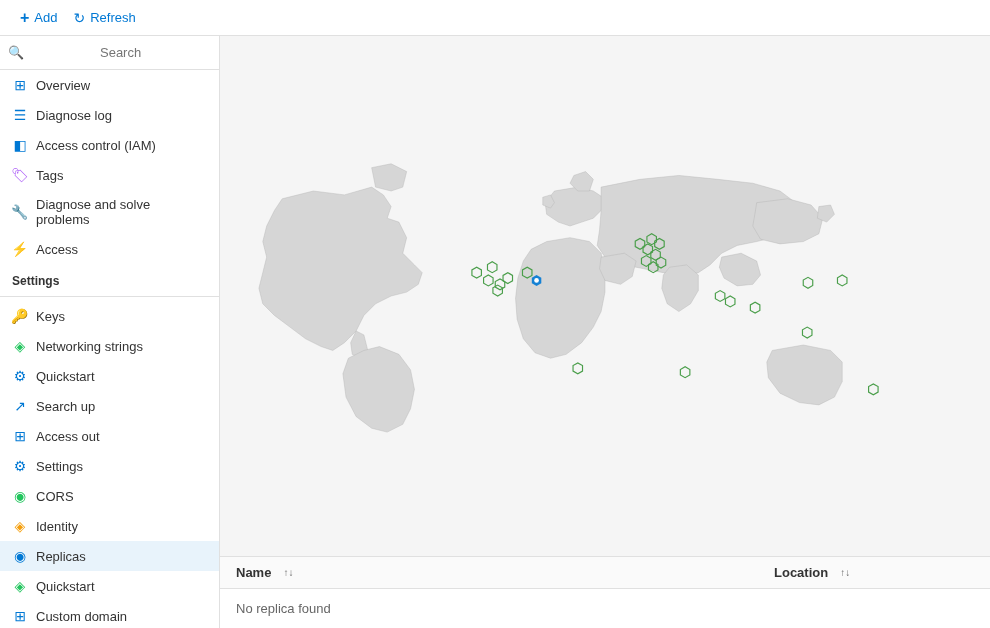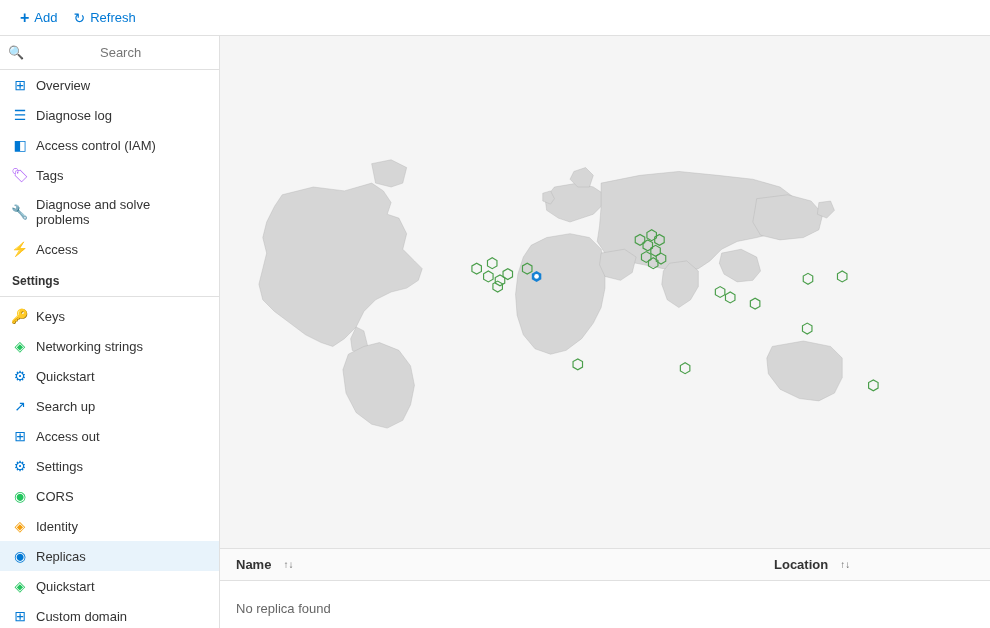--- a/index.html
+++ b/index.html
@@ -57,21 +57,21 @@
     .table-header {
       display: flex; padding: 8px 16px; border-bottom: 1px solid #e0e0e0;
       background: #fafafa;
     }
     .table-header-cell {
       font-size: 13px; font-weight: 600; color: #333; display: flex; align-items: center; gap: 12px;
     }
     .table-header-cell.name { flex: 1; }
     .table-header-cell.location { width: 200px; }
     .table-body { padding: 8px 16px; }
-    .no-data { color: #666; font-size: 13px; padding: 4px 0; margin-top: 8px; }
+    .no-data { color: #666; font-size: 13px; padding: 4px 0; }
 
     
     .sidebar-nav::-webkit-scrollbar { width: 6px; }
     .sidebar-nav::-webkit-scrollbar-thumb { background: #ccc; border-radius: 3px; }
   </style>
 </head>
 <body>
 
 <div class="toolbar">
   <button class="toolbar-btn">

